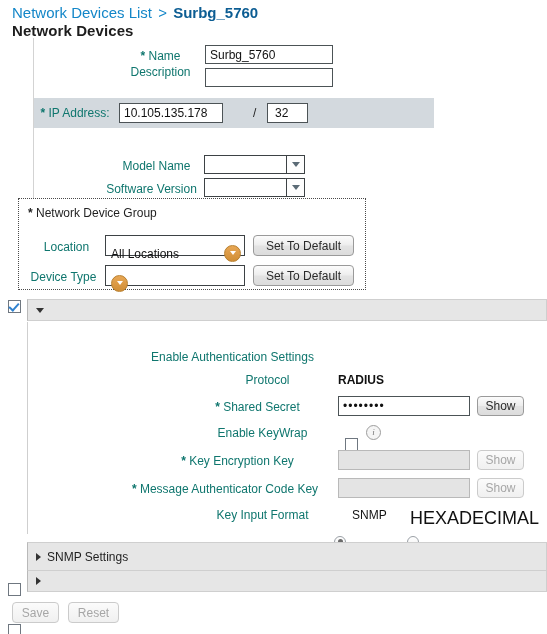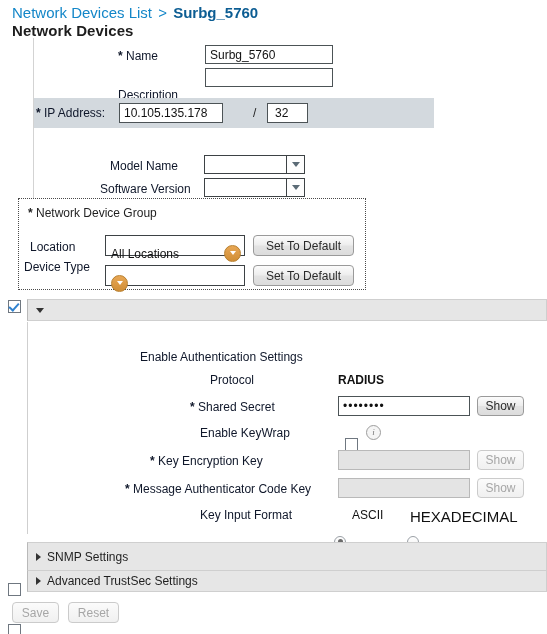--- a/index.html
+++ b/index.html
@@ -34,22 +34,22 @@
     left: 12px; top: 22px;
     font-size: 15px;
     font-weight: bold;
     color: #1d1d1d;
     letter-spacing: .1px;
   }
 
   
   .lbl {
     font-size: 12px;
-    color: #0f172a;
-    text-align: left;
+    color: #0f766e;
+    text-align: center;
     white-space: nowrap;
   }
   .req { font-weight: bold; }
 
   .txtbox {
     box-sizing: border-box;
     border: 1px solid #4c5356;
     background: #ffffff;
     font-family: "Liberation Sans", sans-serif;
     font-size: 12px;
@@ -274,21 +274,21 @@
 <div class="abs" id="left-rail"></div>
 
 
 <div class="abs lbl" style="left:118px; top:49px; width:85px;">
   <span class="req">*</span>
   <span>Name</span>
 </div>
 <input class="abs txtbox" id="name-input" style="left: 205px; top: 45px; width: 128px; height: 19px;" value="Surbg_5760">
 
 
-<div class="abs lbl" style="left:118px; top:88px; width:85px;">Description</div>
+<div class="abs lbl" style="left:118px; top:65px; width:85px;">Description</div>
 <input class="abs txtbox" id="description-input" style="left: 205px; top: 68px; width: 128px; height: 19px;" value="">
 
 
 <div class="abs" id="ip-band"></div>
 <div class="abs lbl" style="left:36px; top:106px; width:78px;">
   <span class="req">*</span>
   <span>IP Address:</span>
 </div>
 <input class="abs txtbox" id="ip-address-input" style="left: 119px; top: 103px; width: 104px; height: 20px;" value="10.105.135.178">
 <div class="abs" style="left:253px; top:106px; font-size:12px; color:#222;">/</div>
@@ -321,21 +321,21 @@
 
 <div class="abs lbl" style="left:30px; top:240px; width:73px;">Location</div>
 <div class="abs ndgsel" style="left:105px; top:235px; width:140px; height:21px;">
   <div class="ndg-text">All Locations</div>
   <div class="ndg-circle">
       <i></i>
     </div>
 </div>
 <div class="abs btn" style="left:253px; top:235px; width:101px; height:21px;">Set To Default</div>
 
-<div class="abs lbl" style="left:24px; top:260px; width:79px;">Device Type</div>
+<div class="abs lbl" style="left:24px; top:270px; width:79px;">Device Type</div>
 <div class="abs ndgsel" style="left:105px; top:265px; width:140px; height:21px;">
   <div class="ndg-circle">
       <i></i>
     </div>
 </div>
 <div class="abs btn" style="left:253px; top:265px; width:101px; height:21px;">Set To Default</div>
 
 
 <div class="abs cbx checked" style="left:8px; top:300px;"></div>
 <div class="abs panel-head" style="left:27px; top:299px; width:520px; height:22px;">
@@ -368,36 +368,35 @@
 
 <div class="abs lbl" style="left:125px; top:482px; width:200px;">
   <span class="req">*</span>
   <span>Message Authenticator Code Key</span>
 </div>
 <input class="abs txtbox" id="message-authenticator-code-key-input" disabled="" style="left: 338px; top: 478px; width: 132px; height: 20px;" value="">
 <div class="abs btn disabled" style="left:477px; top:478px; width:47px; height:20px;">Show</div>
 
 <div class="abs lbl" style="left:200px; top:508px; width:125px;">Key Input Format</div>
 <div class="abs radio on" style="left:334px; top:508px;"></div>
-<div class="abs" style="left:352px; top:508px; font-size:12px; color:#111;">ASCII</div>
+<div class="abs" style="left:352px; top:508px; font-size:12px; color:#111;">SNMP</div>
 <div class="abs radio" style="left:392px; top:508px;"></div>
-<div class="abs" style="left:410px; top:508px; font-size:15px; color:#111;">HEXADECIMAL</div>
+<div class="abs" style="left:410px; top:508px; font-size:18px; color:#111;">HEXADECIMAL</div>
 
 
 <div class="abs cbx" style="left:8px; top:543px;"></div>
 <div class="abs panel-head" style="left:27px; top:542px; width:520px; height:30px;">
   <span class="tri-right"></span>
   <span>SNMP Settings</span>
 </div>
 
 
 <div class="abs cbx" style="left:8px; top:571px;"></div>
 <div class="abs panel-head" style="left:27px; top:570px; width:520px; height:22px;">
   <span class="tri-right"></span>
-  <span>Advanced TrustSec Settings</span>
 </div>
 
 
 <div class="abs btn disabled" style="left:12px; top:602px; width:47px; height:21px;">Save</div>
 <div class="abs btn disabled" style="left:68px; top:602px; width:51px; height:21px;">Reset</div>
 
 
 
 
 </body></html>

